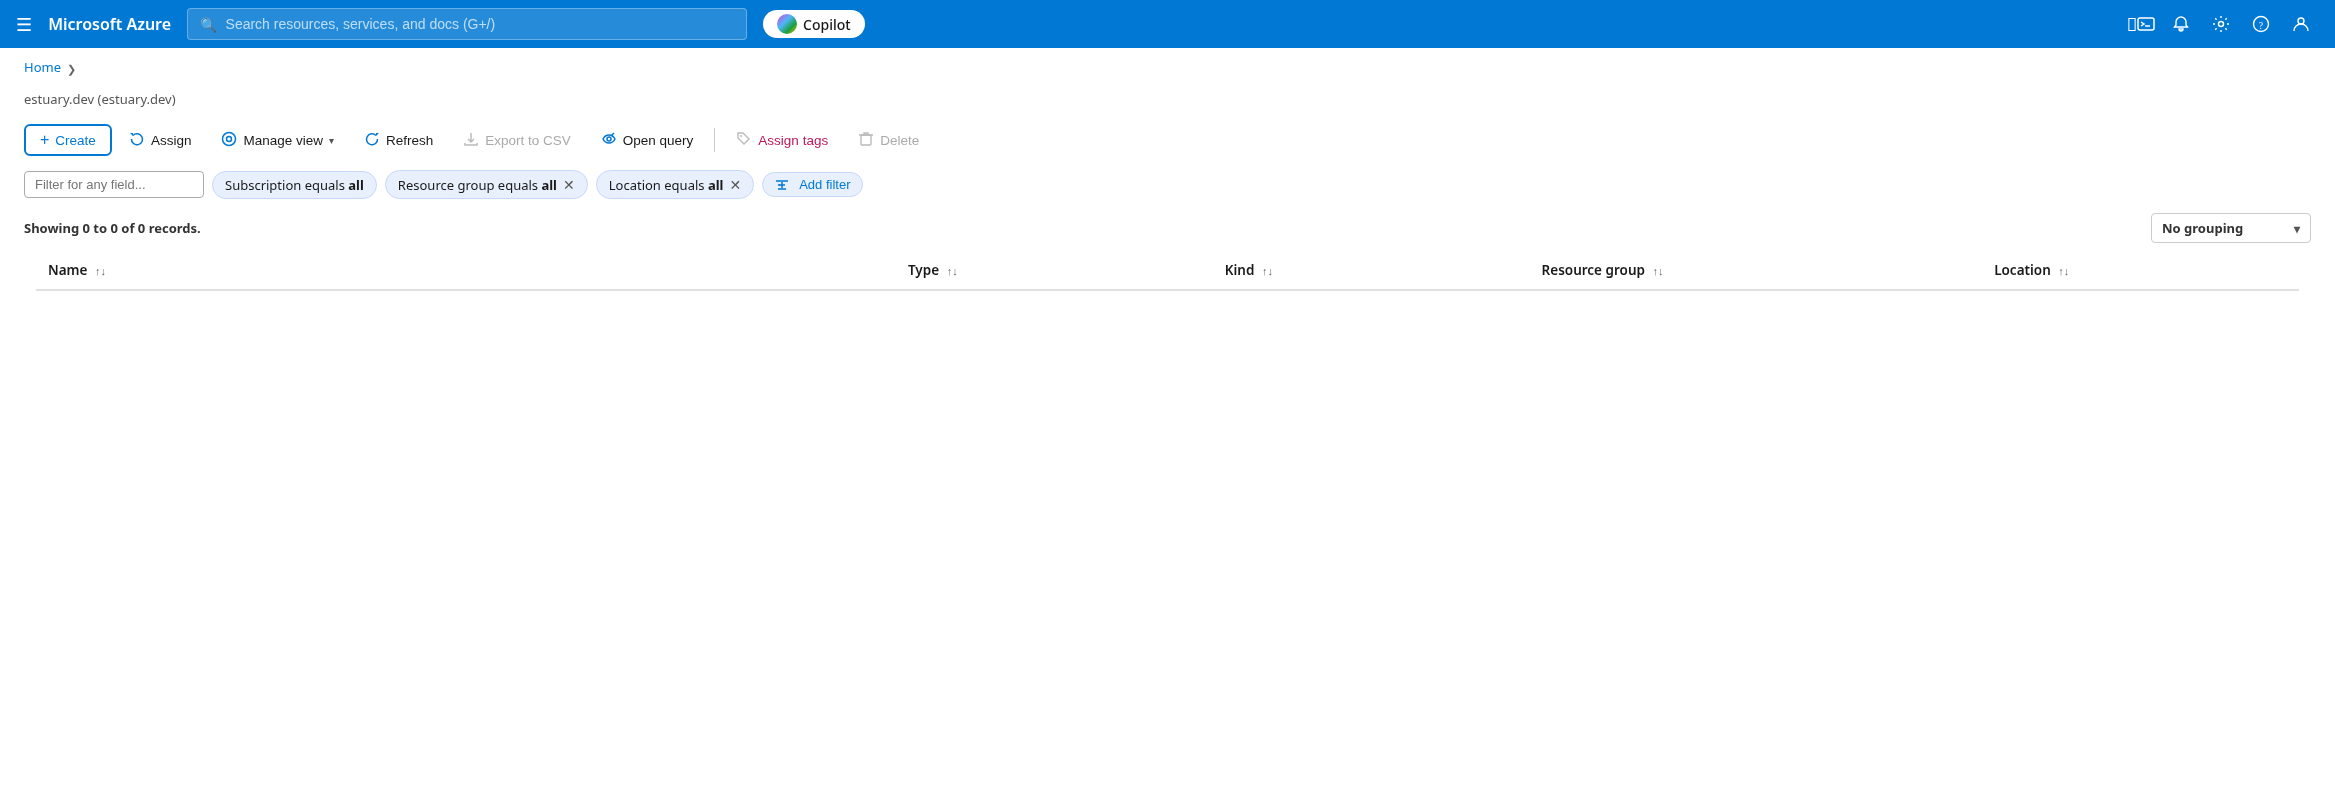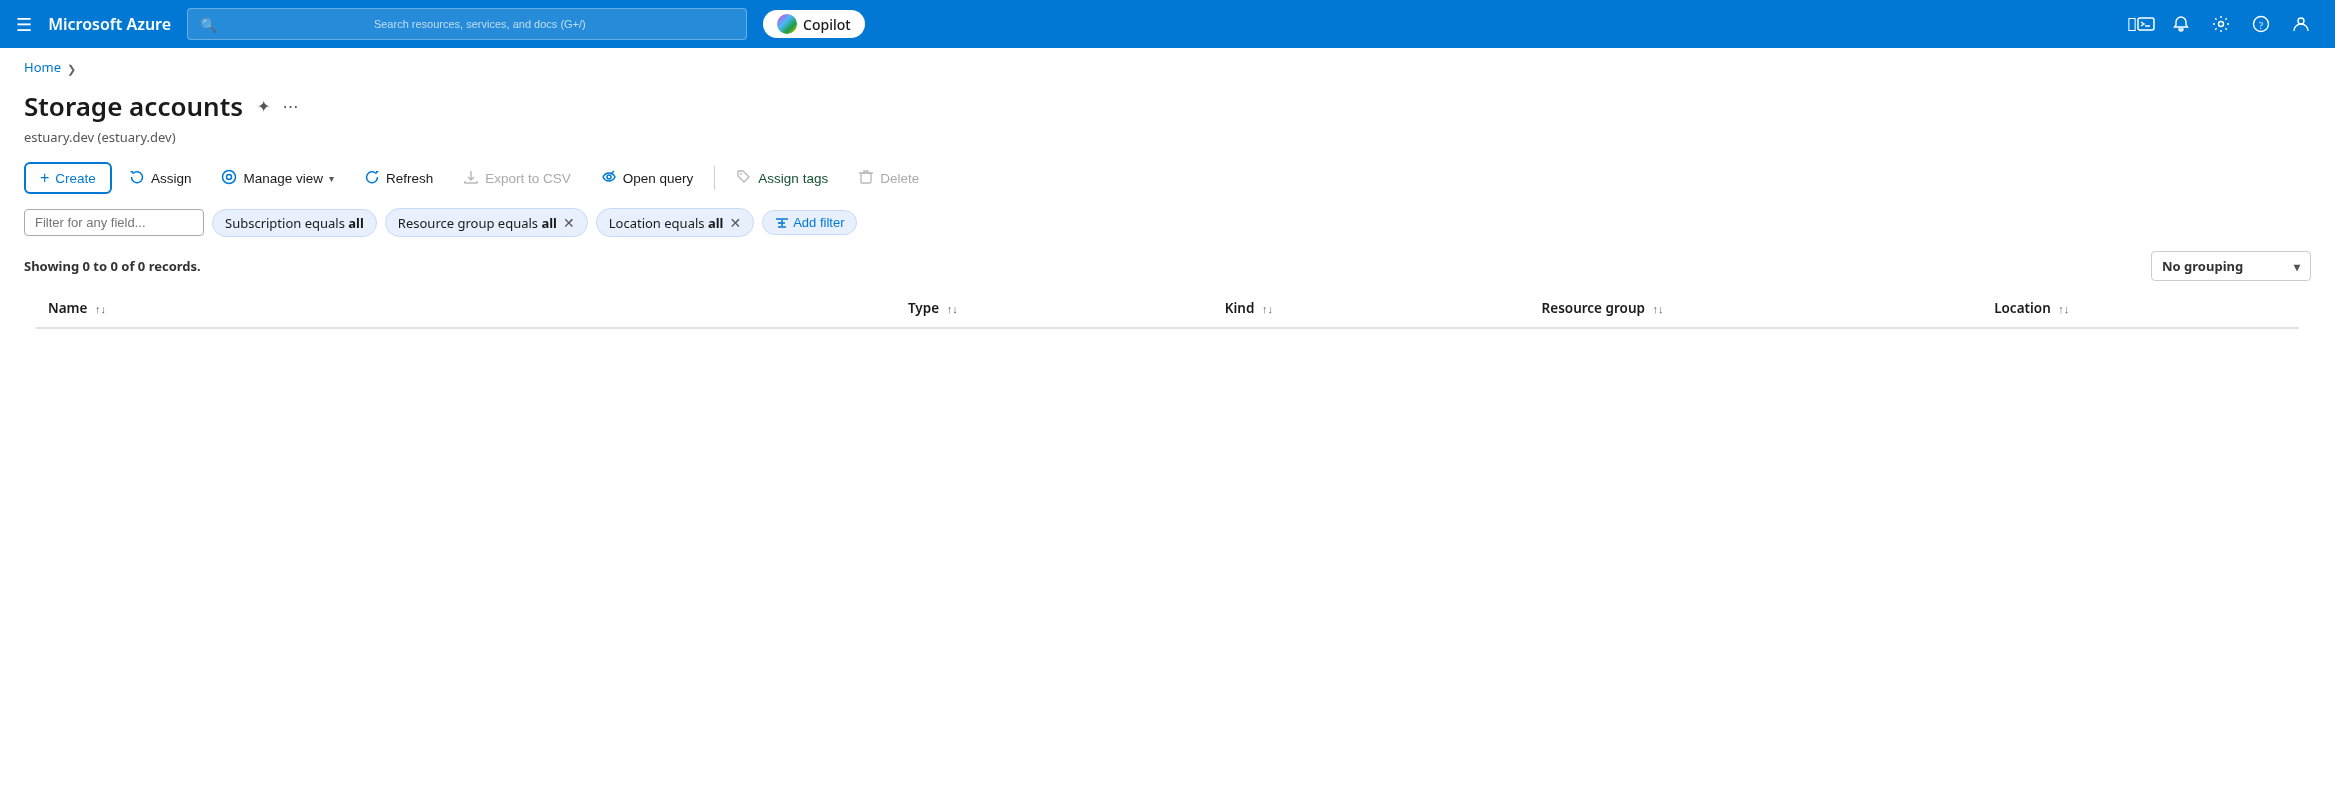--- a/index.html
+++ b/index.html
@@ -28,23 +28,22 @@
       gap: 8px;
       height: 32px;
       color: rgba(255,255,255,0.8);
       font-size: 13px;
     }
     .topnav-search input {
       background: transparent;
       border: none;
       outline: none;
       color: rgba(255,255,255,0.9);
-      font-size: 11px;
+      font-size: 14px;
       width: 100%;
-      text-align: center;
     }
     .topnav-search input::placeholder { color: rgba(255,255,255,0.7); }
     .topnav-copilot {
       background: #fff;
       border-radius: 20px;
       padding: 4px 14px;
       display: flex;
       align-items: center;
       gap: 6px;
       font-size: 14px;
@@ -156,21 +155,21 @@
       color: #1a1a1a;
       display: flex;
       align-items: center;
       gap: 6px;
       cursor: pointer;
     }
     .filter-tag-x { color: #555; font-size: 14px; cursor: pointer; }
     .add-filter-btn {
       display: flex;
       align-items: center;
-      gap: 4px;
+      gap: 10px;
       padding: 4px 12px;
       border: 1px solid #c8d8f8;
       border-radius: 16px;
       background: #e8f0fe;
       cursor: pointer;
       font-size: 13px;
       color: #0078d4;
     }
 
     
@@ -267,27 +266,20 @@
     </div>
   </div>
 </nav>
 
 <div class="breadcrumb">
   <a>Home</a>
   <span class="breadcrumb-sep">❯</span>
 </div>
 
 <div class="page-header">
-  <div class="page-title-row">
-    <h1 class="page-title">Storage accounts</h1>
-    <div class="page-title-icons">
-      <span class="icon-btn-small" title="Pin to dashboard">✦</span>
-      <span class="icon-btn-small" title="More options">⋯</span>
-    </div>
-  </div>
   <div class="page-subtitle">estuary.dev (estuary.dev)</div>
 </div>
 
 <div class="toolbar">
   <button class="toolbar-btn primary">
     <span class="btn-icon" style="font-size:16px; font-weight:300;">+</span>
     <span>Create</span>
   </button>
 
   <button class="toolbar-btn">
@@ -344,21 +336,21 @@
 
   <div class="toolbar-sep"></div>
 
   <button class="toolbar-btn disabled">
     <span class="btn-icon">
       <svg width="16" height="16" viewBox="0 0 16 16" fill="none">
           <path d="M2 2h5l6 6-5 5-6-6V2z" stroke="#bbb" stroke-width="1.4" fill="none"></path>
           <circle cx="5" cy="5" r="1" fill="#bbb"></circle>
         </svg>
     </span>
-    <span style="color:#14532d;">Assign tags</span>
+    <span style="color:#be185d;">Assign tags</span>
   </button>
 
   <button class="toolbar-btn disabled">
     <span class="btn-icon">
       <svg width="16" height="16" viewBox="0 0 16 16" fill="none">
           <rect x="3" y="4" width="10" height="10" rx="1" stroke="#bbb" stroke-width="1.4"></rect>
           <path d="M1 4h14M6 4V2h4v2" stroke="#bbb" stroke-width="1.4"></path>
         </svg>
     </span>
     <span style="color:#aaa;">Delete</span>

